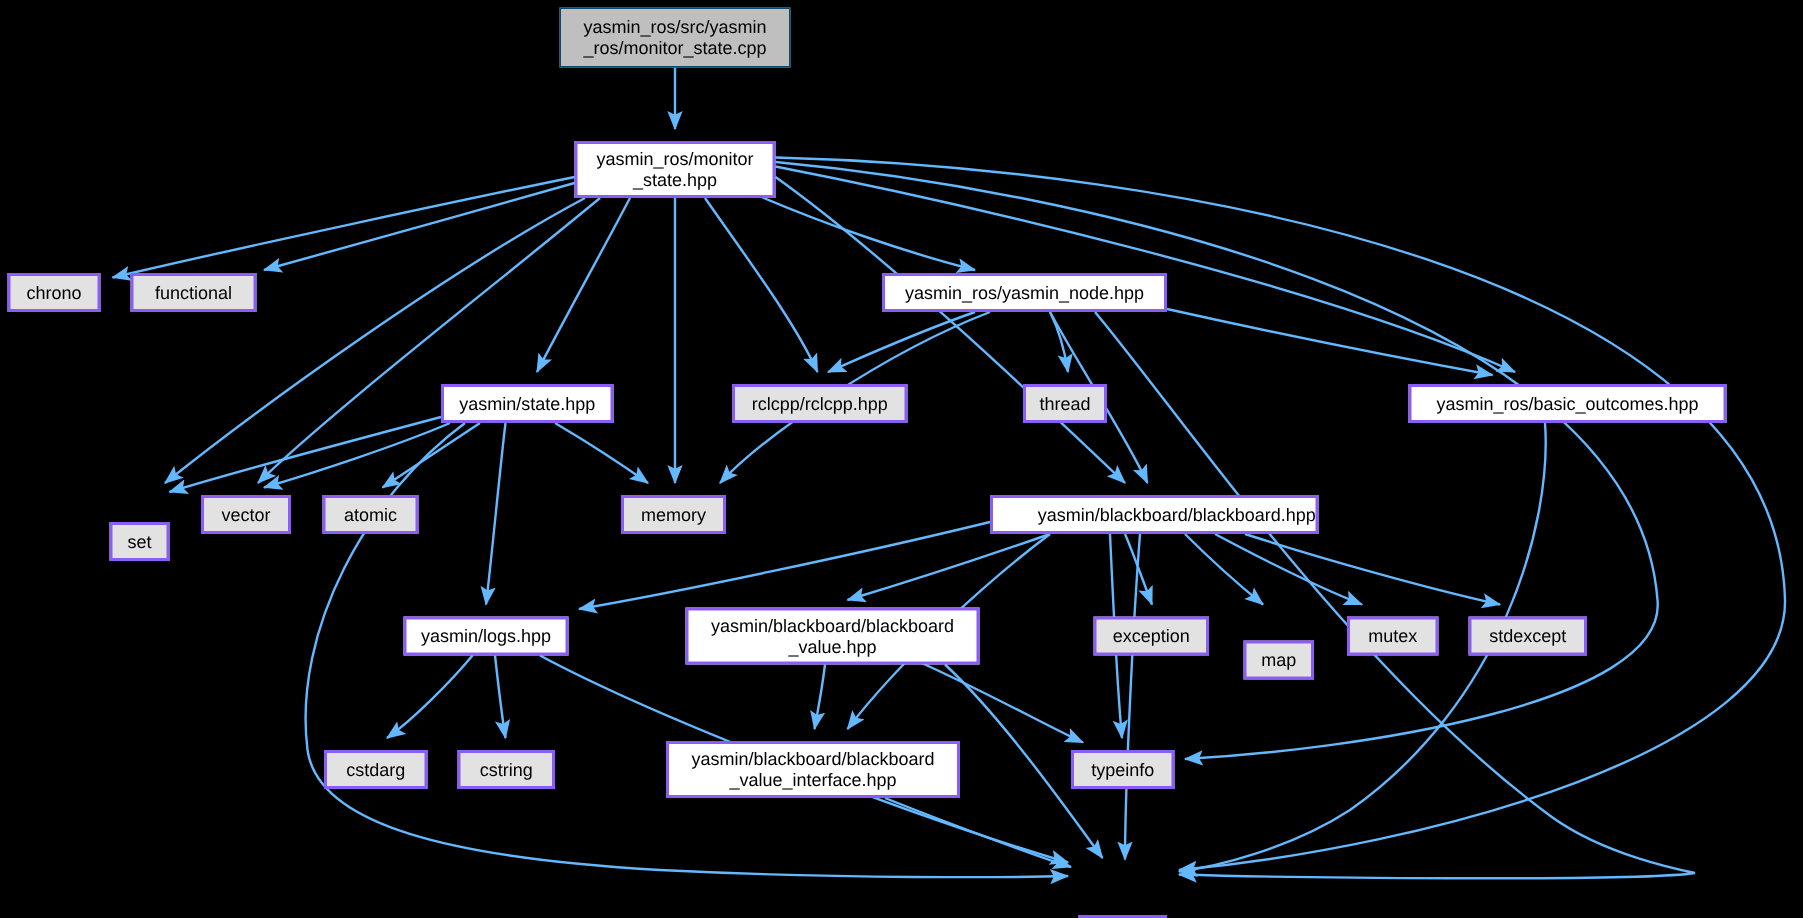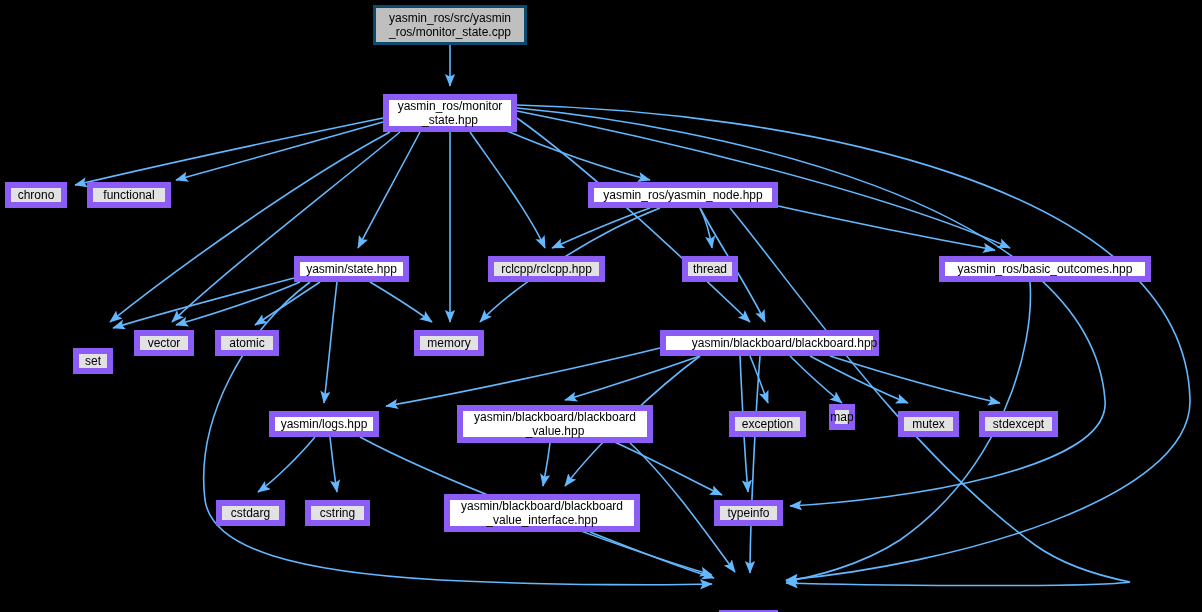--- a/index.html
+++ b/index.html
@@ -28,32 +28,32 @@
     height: 612px;
     display: block;
   }
   .node-box {
     position: absolute;
     box-sizing: border-box;
     display: flex;
     align-items: center;
     justify-content: center;
     text-align: center;
-    border: 6px solid #8b5cf6;
+    border: 2px solid #8b5cf6;
     font-family: "Liberation Sans", sans-serif;
     font-size: 12px;
     line-height: 14px;
     color: #000000;
     white-space: pre;
     cursor: pointer;
     z-index: 5;
   }
   .node-box.fill-white { background: #ffffff; }
   .node-box.fill-gray  { background: #e2e2e2; }
-  .node-box.root       { background: #bfbfbf; border: 3px solid #0c4a6e; }
+  .node-box.root       { background: #bfbfbf; border: 1px solid #0c4a6e; }
   .node-label { pointer-events: none; }
 </style>
 </head>
 <body>
 
 <div id="graph-root">
   <svg id="graph-svg" viewBox="0 0 1202 612" xmlns="http://www.w3.org/2000/svg">
     <defs>
       <marker id="arrow" markerWidth="9" markerHeight="9" refX="7.5" refY="3.2" orient="auto" markerUnits="strokeWidth">
         <path d="M0,0 L8,3.2 L0,6.4 L1.6,3.2 z" fill="#63b8ff"></path>
@@ -118,21 +118,21 @@
       <div class="node-box fill-white" style="left: 939px; top: 256px; width: 212px; height: 26px;"><span class="node-label">yasmin_ros/basic_outcomes.hpp</span></div>
       <div class="node-box fill-gray" style="left: 73px; top: 348px; width: 40px; height: 26px;"><span class="node-label">set</span></div>
       <div class="node-box fill-gray" style="left: 134px; top: 330px; width: 60px; height: 26px;"><span class="node-label">vector</span></div>
       <div class="node-box fill-gray" style="left: 215px; top: 330px; width: 64px; height: 26px;"><span class="node-label">atomic</span></div>
       <div class="node-box fill-gray" style="left: 414px; top: 330px; width: 70px; height: 26px;"><span class="node-label">memory</span></div>
       <div class="node-box fill-white" style="left: 660px; top: 330px; width: 219px; height: 26px; padding-left: 30px;"><span class="node-label">yasmin/blackboard/blackboard.hpp</span></div>
       <div class="node-box fill-white" style="left: 269px; top: 411px; width: 110px; height: 26px;"><span class="node-label">yasmin/logs.hpp</span></div>
       <div class="node-box fill-white" style="left: 457px; top: 405px; width: 196px; height: 38px;"><span class="node-label">yasmin/blackboard/blackboard
 _value.hpp</span></div>
       <div class="node-box fill-gray" style="left: 729px; top: 411px; width: 77px; height: 26px; justify-content: center;"><span class="node-label">exception</span></div>
-      <div class="node-box fill-gray" style="left: 829px; top: 404px; width: 26px; height: 26px;"><span class="node-label">map</span></div>
+      <div class="node-box fill-gray" style="left: 829px; top: 427px; width: 47px; height: 26px;"><span class="node-label">map</span></div>
       <div class="node-box fill-gray" style="left: 898px; top: 411px; width: 61px; height: 26px;"><span class="node-label">mutex</span></div>
       <div class="node-box fill-gray" style="left: 979px; top: 411px; width: 79px; height: 26px;"><span class="node-label">stdexcept</span></div>
       <div class="node-box fill-gray" style="left: 216px; top: 500px; width: 69px; height: 26px;"><span class="node-label">cstdarg</span></div>
       <div class="node-box fill-gray" style="left: 305px; top: 500px; width: 65px; height: 26px;"><span class="node-label">cstring</span></div>
       <div class="node-box fill-white" style="left: 444px; top: 494px; width: 196px; height: 38px;"><span class="node-label">yasmin/blackboard/blackboard
 _value_interface.hpp</span></div>
       <div class="node-box fill-gray" style="left: 714px; top: 500px; width: 69px; height: 26px;"><span class="node-label">typeinfo</span></div>
       <div class="node-box fill-gray" style="left: 719px; top: 610px; width: 59px; height: 26px;"><span class="node-label">string</span></div>
     </div>
 </div>

